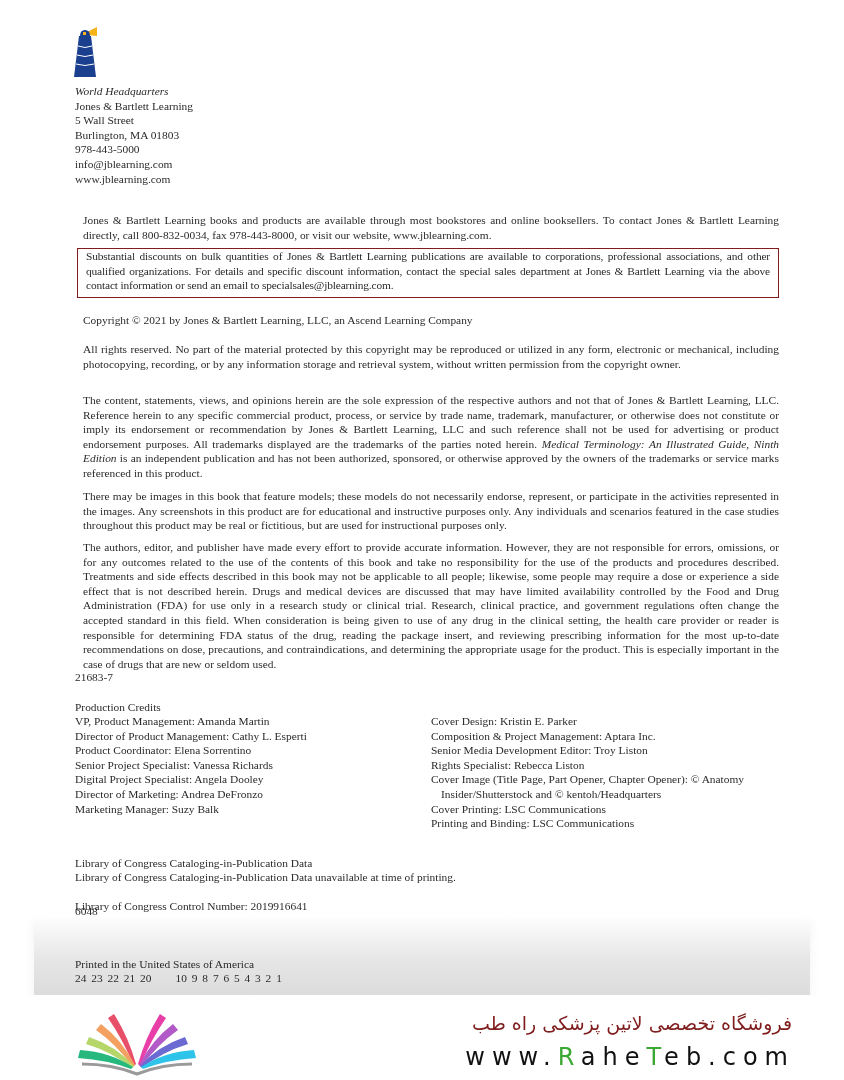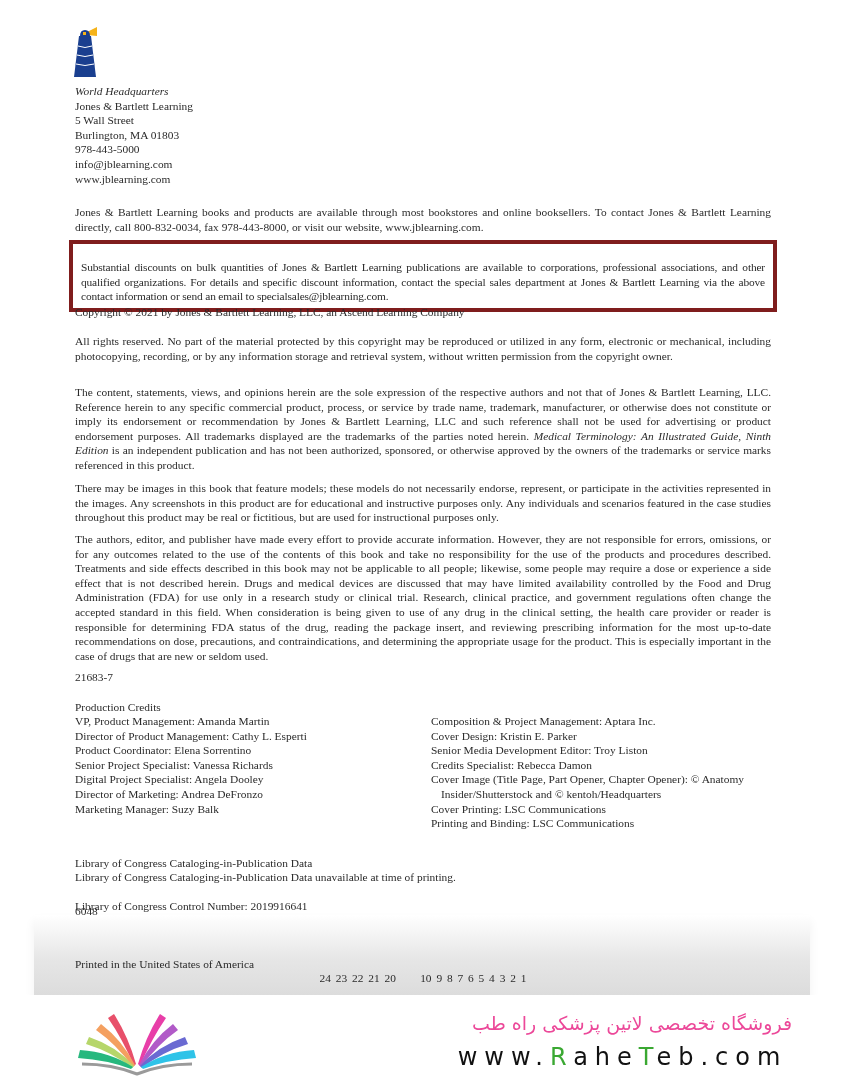--- a/index.html
+++ b/index.html
@@ -8,46 +8,46 @@
   .page { position: absolute; left: 0; top: 0; width: 844px; height: 995px; background: #fff; }
   .fade { position: absolute; left: 34px; top: 915px; width: 776px; height: 80px;
           background: linear-gradient(to bottom, rgba(255,255,255,0) 0%, #e6e6e6 55%, #dcdcdc 100%);
           box-shadow: 0 6px 10px rgba(0,0,0,0.06); }
   .logo { position: absolute; left: 74px; top: 26px; width: 24px; height: 52px; }
   .content { position: absolute; left: 75px; top: 0; width: 696px; font-size: 11.4px; line-height: 14.6px; }
   .abs { position: absolute; left: 0; width: 696px; }
   .addr { top: 84px; }
   .addr div { height: 14.6px; white-space: nowrap; }
   .italic { font-style: italic; }
-  p { margin: 0; text-align: justify; }
+  p { margin: 8px; text-align: justify; }
   .p-avail { top: 205px; }
-  .boxed { position: absolute; left: -6px; top: 240px; width: 684px; border: 4px solid #7f1d1d;
-           padding: 16px 8px 4px 8px; letter-spacing: -0.15px; }
+  .boxed { position: absolute; left: -6px; top: 240px; width: 684px; border: 1px solid #7f1d1d;
+           padding: 0 8px 4px 8px; letter-spacing: -0.15px; }
   .p-copy { top: 305px; }
   .p-rights { top: 334px; }
   .p-content { top: 385px; }
   .p-images { top: 481px; }
   .p-authors { top: 532px; }
   .p-isbn { top: 670px; }
   .credits-title { top: 700px; }
   .credits-left { position: absolute; left: 0; top: 714px; width: 350px; }
   .credits-right { position: absolute; left: 356px; top: 714px; width: 350px; }
   .credits-left div, .credits-right div { white-space: nowrap; height: 14.6px; }
   .indent { padding-left: 10px; }
   .loc1 { top: 856px; }
   .loc2 { top: 870px; }
   .lccn { top: 899px; }
   .num6048 { top: 904px; }
   .printed { top: 957px; }
-  .printnums { top: 971px; word-spacing: 2px; text-align: center; }
+  .printnums { top: 971px; word-spacing: 2px; }
   .footer { position: absolute; left: 0; top: 995px; width: 844px; height: 85px; background: #fff; }
   .book-logo { position: absolute; left: 78px; top: 1008px; width: 118px; height: 68px; }
   .fa-text { position: absolute; left: 440px; top: 1012px; width: 352px; text-align: right; direction: rtl;
-             font-family: "DejaVu Sans", sans-serif; font-size: 19px; color: #ec4899; }
-  .site { position: absolute; left: 450px; top: 1043px; width: 345px; text-align: center;
+             font-family: "DejaVu Sans", sans-serif; font-size: 19px; color: #7f1d1d; }
+  .site { position: absolute; left: 450px; top: 1043px; width: 345px; text-align: right;
           font-family: "DejaVu Sans", sans-serif; font-size: 24px; letter-spacing: 7px; color: #111; }
   .site .green { color: #3aa832; }
 </style>
 </head>
 <body>
 
 <div class="page">
   <svg class="logo" viewBox="0 0 24 52">
     <polygon points="13,6 23,1 23,10 13,9" fill="#f5b31a"></polygon>
     <path d="M6,10 Q6,4 11,4 Q16,4 16,10 Z" fill="#1a3f8f"></path>
@@ -84,24 +84,24 @@
     <div class="credits-left">
       <div>VP, Product Management: Amanda Martin</div>
       <div>Director of Product Management: Cathy L. Esperti</div>
       <div>Product Coordinator: Elena Sorrentino</div>
       <div>Senior Project Specialist: Vanessa Richards</div>
       <div>Digital Project Specialist: Angela Dooley</div>
       <div>Director of Marketing: Andrea DeFronzo</div>
       <div>Marketing Manager: Suzy Balk</div>
     </div>
     <div class="credits-right">
+      <div>Cover Design: Kristin E. Parker</div>
       <div>Composition &amp; Project Management: Aptara Inc.</div>
-      <div>Cover Design: Kristin E. Parker</div>
       <div>Senior Media Development Editor: Troy Liston</div>
-      <div>Credits Specialist: Rebecca Damon</div>
+      <div>Rights Specialist: Rebecca Liston</div>
       <div>Cover Image (Title Page, Part Opener, Chapter Opener): © Anatomy</div>
       <div class="indent">Insider/Shutterstock and © kentoh/Headquarters</div>
       <div>Cover Printing: LSC Communications</div>
       <div>Printing and Binding: LSC Communications</div>
     </div>
 
     <div class="abs loc1">Library of Congress Cataloging-in-Publication Data</div>
     <div class="abs loc2">Library of Congress Cataloging-in-Publication Data unavailable at time of printing.</div>
     <div class="abs lccn">Library of Congress Control Number: 2019916641</div>
     <div class="abs num6048">6048</div>

